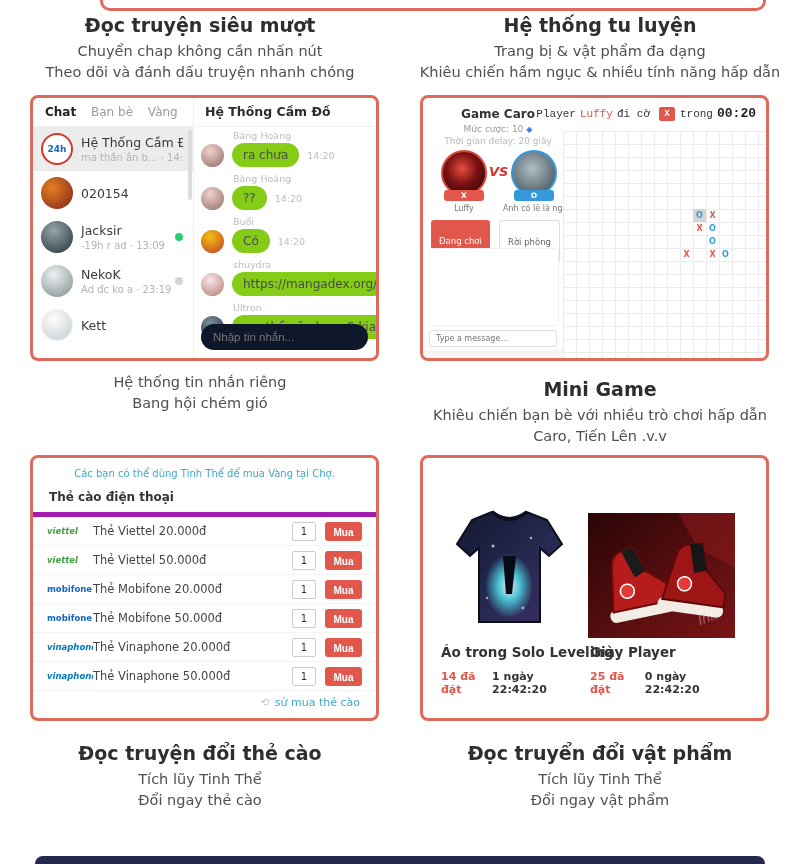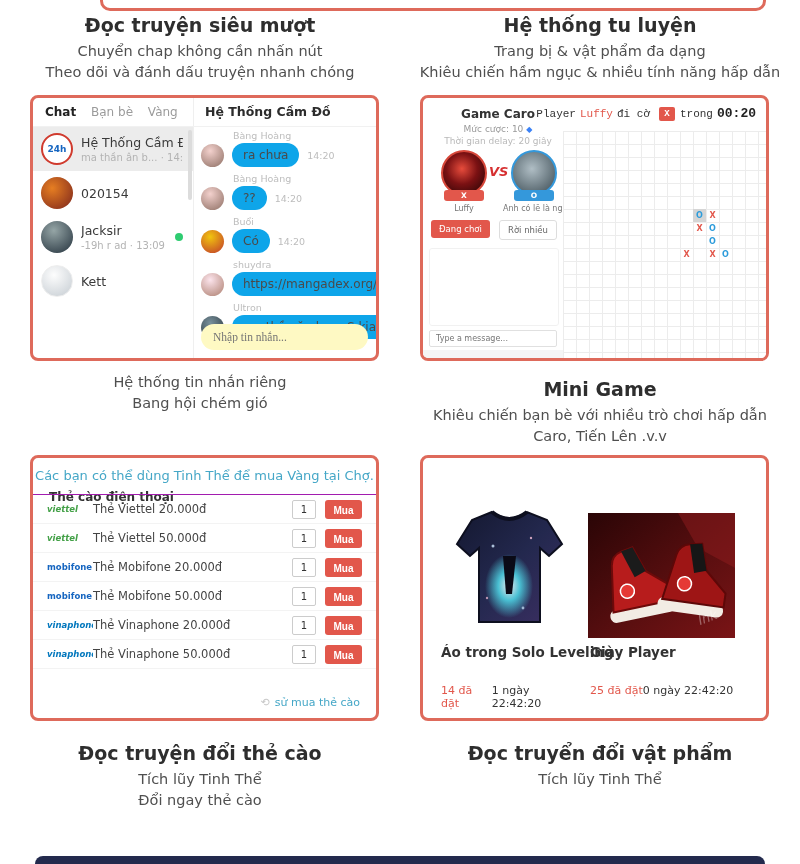--- a/index.html
+++ b/index.html
@@ -48,44 +48,44 @@
                color:#2c2c2c;border-bottom:1px solid #f1f1f1;}
   .messages{position:absolute;left:8px;top:32px;right:0;}
   .msg{margin-bottom:6px;}
   .msg-sender{font-size:9.5px;color:#bdbdbd;margin:0 0 2px 32px;}
   .msg-row{display:flex;align-items:center;}
   .mav{width:23px;height:23px;border-radius:50%;flex:0 0 23px;margin-right:8px;}
   .ma1,.ma2{background:radial-gradient(circle at 40% 30%,#f3d1cd,#8d6e63);}
   .ma3{background:radial-gradient(circle at 40% 30%,#f1c40f,#c0392b);}
   .ma4{background:radial-gradient(circle at 40% 30%,#fce4ec,#ad7f6f);}
   .ma5{background:radial-gradient(circle at 40% 30%,#78909c,#263238);}
-  .bubble{background:#0ea5e9;border-radius:14px;padding:5px 11px;font-size:12px;color:#4a4a4a;white-space:nowrap;}
+  .bubble{background:#84cc16;border-radius:14px;padding:5px 11px;font-size:12px;color:#4a4a4a;white-space:nowrap;}
   .msg-time{font-size:9.5px;color:#bdbdbd;margin-left:8px;}
-  .chat-input{position:absolute;left:8px;right:8px;top:226px;height:26px;border:none;background:#fef9c3;
+  .chat-input{position:absolute;left:8px;right:8px;top:226px;height:26px;border:none;background:#0f172a;
               border-radius:13px;padding:0 12px;font-size:11.5px;color:#888;box-sizing:border-box;outline:none;
-              font-family:Liberation Serif, serif;}
+              font-family:Liberation Sans, sans-serif;}
 
   
   .game-title{position:absolute;left:0;top:9px;width:150px;text-align:center;font-size:12px;font-weight:bold;color:#333;}
   .game-bet{position:absolute;left:0;top:26px;width:150px;text-align:center;font-size:9px;color:#9a9a9a;}
   .game-bet .dia{color:#3b82f6;font-size:8px;}
   .game-delay{position:absolute;left:0;top:38px;width:150px;text-align:center;font-size:9px;color:#b9b9b9;}
   .gav{position:absolute;width:46px;height:46px;border-radius:50%;box-sizing:border-box;}
   .gav-x{left:18px;top:52px;background:radial-gradient(circle at 45% 40%,#e74c3c 0%,#7b1113 45%,#1a0303 100%);border:2px solid #d6473a;}
   .gav-o{left:88px;top:52px;background:radial-gradient(circle at 45% 40%,#b0bec5,#37474f);border:2px solid #3498db;}
   .vs{position:absolute;left:66px;top:66px;font-size:13px;font-weight:bold;font-style:italic;color:#d63031;}
   .ptag{position:absolute;width:40px;height:11px;line-height:11px;border-radius:3px;text-align:center;
         font-size:7.5px;color:#fff;font-weight:bold;}
   .ptag-x{left:21px;top:92px;background:#e2574b;}
   .ptag-o{left:91px;top:92px;background:#3498db;}
   .pname{position:absolute;top:106px;font-size:8px;color:#777;text-align:center;white-space:nowrap;overflow:hidden;}
   .pname-x{left:8px;width:66px;}
   .pname-o{left:80px;width:70px;}
   .game-btns{position:absolute;left:8px;top:122px;white-space:nowrap;}
-  .gbtn{display:inline-block;font-size:8.5px;padding:4px 8px;border-radius:3px;margin-right:4px;vertical-align:top;}
+  .gbtn{display:inline-block;font-size:8.5px;padding:16px 8px;border-radius:3px;margin-right:4px;vertical-align:top;}
   .gbtn.primary{background:#e2574b;color:#fff;}
   .gbtn.ghost{background:#fff;border:1px solid #ddd;color:#666;}
   .gbtn.disabled{background:#fff;border:1px solid #eee;color:#ccc;}
   .game-chatbox{position:absolute;left:6px;top:150px;width:128px;height:76px;border:1px solid #f1f1f1;border-radius:3px;background:#fff;}
   .game-msg-input{position:absolute;left:6px;top:232px;width:128px;height:17px;border:1px solid #e0e0e0;border-radius:2px;
                   font-size:8px;color:#999;padding:0 6px;box-sizing:border-box;outline:none;background:#fff;
                   font-family:"DejaVu Sans",sans-serif;}
   .game-strip{position:absolute;left:0;top:252px;width:140px;height:10px;background:#f5f5f5;}
   .game-status{position:absolute;right:10px;top:8px;font-size:11px;color:#333;display:flex;align-items:center;font-family:Liberation Mono, monospace;}
   .game-status .red{color:#e2574b;margin:0 4px;}
@@ -95,40 +95,40 @@
   .timer{font-weight:bold;font-size:13px;color:#222;margin-left:4px;}
   .board{position:absolute;left:140px;top:33px;width:203px;height:227px;background:#fff;
          background-image:linear-gradient(#ececec 1px,transparent 1px),linear-gradient(90deg,#ececec 1px,transparent 1px);
          background-size:13px 13px;}
   .piece{position:absolute;width:13px;height:13px;line-height:13px;text-align:center;font-size:8px;font-weight:bold;}
   .piece.px{color:#e2574b;}
   .piece.po{color:#2d9cdb;}
   .piece.hl{background:#d5d5d5;}
 
   
-  .shop-notice{position:absolute;left:0;top:10px;width:100%;text-align:center;font-size:13px;color:#45a7c7;}
+  .shop-notice{position:absolute;left:0;top:10px;width:100%;text-align:center;font-size:10px;color:#45a7c7;}
   .shop-title{position:absolute;left:16px;top:32px;font-size:12px;font-weight:bold;color:#333;}
-  .shop-rows{position:absolute;left:0;top:36px;width:100%;border-top:1px solid #a21caf;}
+  .shop-rows{position:absolute;left:0;top:54px;width:100%;border-top:5px solid #a21caf;}
   .shop-row{height:29px;display:flex;align-items:center;padding:0 14px;border-bottom:1px solid #f3f3f3;box-sizing:border-box;}
   .carrier{width:46px;font-size:8.5px;white-space:nowrap;overflow:hidden;}
   .carrier.viettel{color:#43a047;font-style:italic;font-weight:bold;}
   .carrier.mobifone{color:#1565c0;font-weight:bold;}
   .carrier.vinaphone{color:#0277bd;font-style:italic;font-weight:bold;}
   .card-name{flex:1;font-size:11.5px;color:#444;}
   .qty{width:22px;height:17px;border:1px solid #ccc;border-radius:2px;text-align:center;font-size:10px;
        color:#333;margin-right:9px;padding:0;outline:none;font-family:"DejaVu Sans",sans-serif;}
   .buy-btn{width:37px;height:19px;line-height:19px;background:#e2574b;color:#fff;font-size:10px;font-weight:bold;
            text-align:center;border-radius:3px;border:none;}
   .shop-footer{position:absolute;right:16px;top:238px;font-size:11px;color:#45a7c7;display:flex;align-items:center;}
   .hist-icon{color:#c9c9c9;margin-right:5px;font-size:11px;}
 
   
   .prod-img{position:absolute;overflow:hidden;}
   .prod-title{position:absolute;top:186px;font-size:13.5px;font-weight:600;color:#333;white-space:nowrap;}
-  .prod-stats{position:absolute;top:226px;display:flex;justify-content:flex-start;font-size:11px;}
+  .prod-stats{position:absolute;top:212px;display:flex;justify-content:space-between;font-size:11px;font-weight:bold;}
   .ordered{color:#e2574b;}
   .countdown{color:#333;}
 </style>
 </head>
 <body>
 
 <div class="page">
 
   <div class="top-fragment"></div>
 
@@ -165,20 +165,28 @@
           <div class="conv-name">020154</div>
         </div>
       </div>
       <div class="conv">
         <div class="avatar av3"></div>
         <div class="conv-texts">
           <div class="conv-name">Jacksir</div>
           <div class="conv-sub">-19h r ad · 13:09</div>
         </div>
         <div class="dot on"></div>
+      </div>
+      <div class="conv">
+        <div class="avatar av4"></div>
+        <div class="conv-texts">
+          <div class="conv-name">NekoK</div>
+          <div class="conv-sub">Ad đc ko a · 23:19</div>
+        </div>
+        <div class="dot off"></div>
       </div>
       <div class="conv">
         <div class="avatar av6"></div>
         <div class="conv-texts">
           <div class="conv-name">Kett</div>
 
         </div>
 
       </div>
       <div class="scroll-thumb"></div>
@@ -242,21 +250,21 @@
     <div class="gav gav-x"></div>
     <div class="vs">VS</div>
     <div class="gav gav-o"></div>
     <div class="ptag ptag-x">X</div>
     <div class="ptag ptag-o">O</div>
     <div class="pname pname-x">Luffy</div>
     <div class="pname pname-o">Anh có lẽ là người ...</div>
 
     <div class="game-btns">
       <span class="gbtn primary">Đang chơi</span>
-      <span class="gbtn ghost">Rời nhiều</span>
+      <span class="gbtn ghost">Rời phòng</span>
       <span class="gbtn disabled">Loại khỏi phòng</span>
     </div>
 
     <div class="game-chatbox"></div>
     <input class="game-msg-input" placeholder="Type a message..." style="">
     <div class="game-strip"></div>
 
     <div class="game-status">
       <span>Player</span>
       <span class="red">Luffy</span>
@@ -402,17 +410,18 @@
 
   <div class="feat-row" style="top:736px;">
     <div class="feat-col">
       <h3>Đọc truyện đổi thẻ cào</h3>
       <p>Tích lũy Tinh Thể</p>
       <p>Đổi ngay thẻ cào</p>
     </div>
     <div class="feat-col">
       <h3>Đọc truyển đổi vật phẩm</h3>
       <p>Tích lũy Tinh Thể</p>
+      <p>Đổi ngay vật phẩm</p>
     </div>
   </div>
 
   <div class="footer-bar"></div>
 </div>
 
 </body></html>

